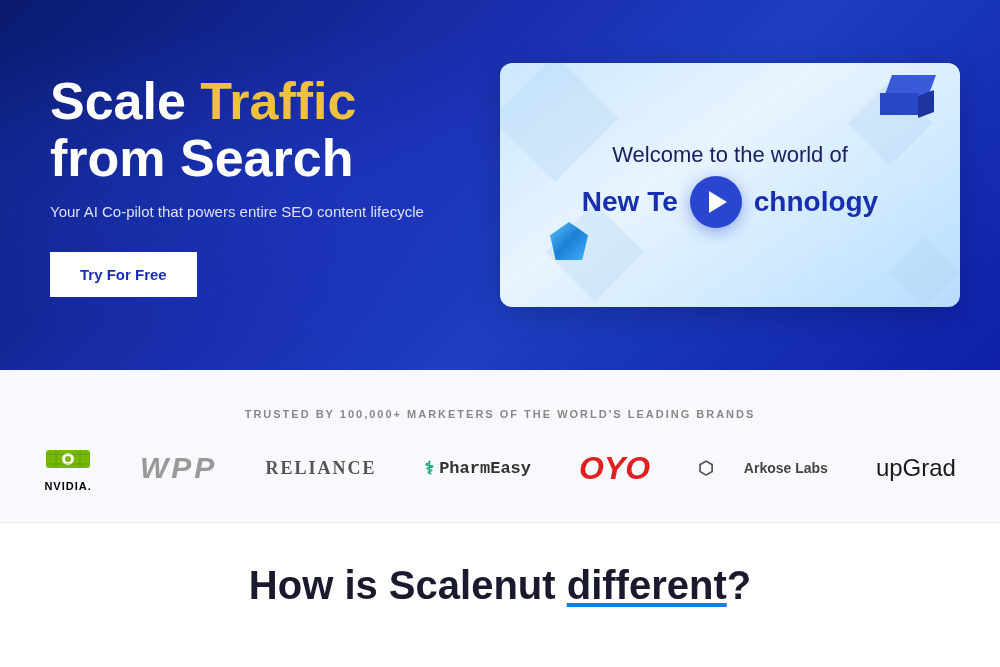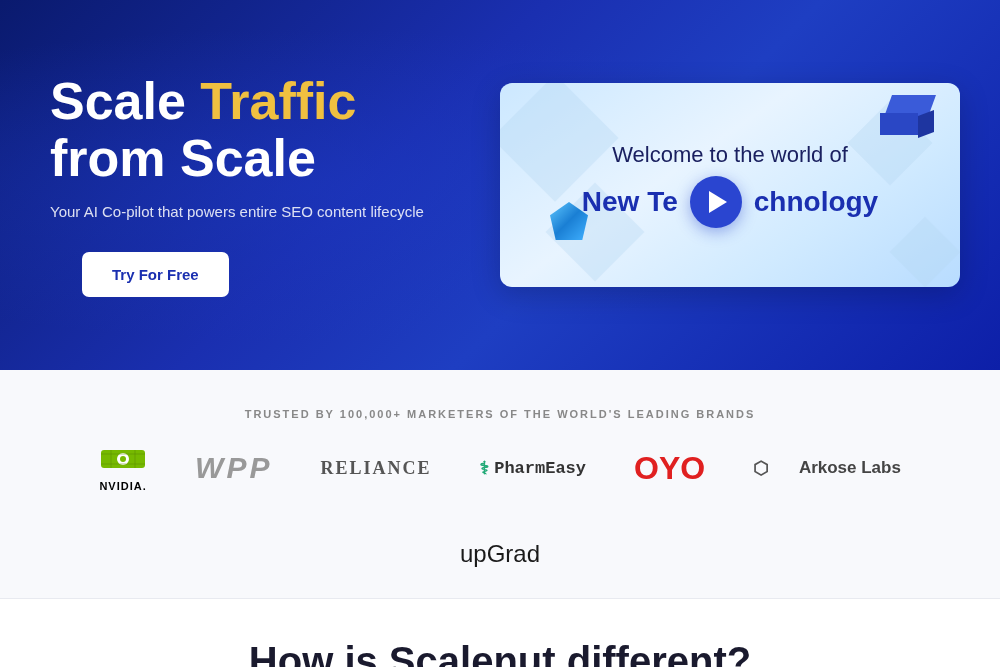--- a/index.html
+++ b/index.html
@@ -48,40 +48,39 @@
       font-weight: 400;
     }
 
     .try-btn {
       background: #ffffff;
       color: #1a2fb0;
       border: 2px solid #ffffff;
       padding: 12px 28px;
       font-size: 15px;
       font-weight: 600;
-      border-radius: 7px;
+      border-radius: 0;
       cursor: pointer;
       display: inline-block;
-      margin-left: 32px;
     }
 
     
     .hero-right {
       flex: 0 0 460px;
       margin-left: 40px;
       z-index: 1;
     }
 
     .video-card {
       background: linear-gradient(145deg, #cce8ff 0%, #e8f4ff 40%, #d0eaff 70%, #b8dcff 100%);
       border-radius: 12px;
       padding: 0;
       overflow: hidden;
       position: relative;
-      height: 204px;
+      height: 244px;
       display: flex;
       align-items: center;
       justify-content: center;
       box-shadow: 0 8px 30px rgba(0,0,0,0.2);
     }
 
     .video-bg-pattern {
       position: absolute;
       top: 0; left: 0; right: 0; bottom: 0;
       overflow: hidden;
@@ -275,31 +274,32 @@
       font-weight: 700;
       color: #333;
       font-family: Liberation Mono, monospace;
     }
 
     
     .oyo-text {
       font-size: 32px;
       font-weight: 900;
       color: #e02020;
+      font-style: italic;
     }
 
     
     .arkose-wrap {
       display: flex;
       align-items: center;
       gap: 6px;
     }
     .arkose-icon { font-size: 18px; color: #555; }
     .arkose-text {
-      font-size: 17px;
+      font-size: 14px;
       font-weight: 600;
       color: #444;
       margin-left: 24px;
     }
 
     
     .upgrad-text {
       font-size: 24px;
       font-weight: 400;
       color: #1a1a1a;
@@ -324,21 +324,21 @@
       text-underline-offset: 4px;
     }
   </style>
 </head>
 <body>
 
 <section class="hero">
   <div class="hero-left">
     <h1 class="hero-title">
       <span>Scale </span><span class="highlight">Traffic</span><br>
-      <span>from Scale</span>
+      <span>from Search</span>
     </h1>
     <p class="hero-subtitle">Your AI Co-pilot that powers entire SEO content lifecycle</p>
     <button class="try-btn">Try For Free</button>
   </div>
 
   <div class="hero-right">
     <div class="video-card">
       <div class="video-bg-pattern">
         <div class="diamond diamond-1"></div>
         <div class="diamond diamond-2"></div>

